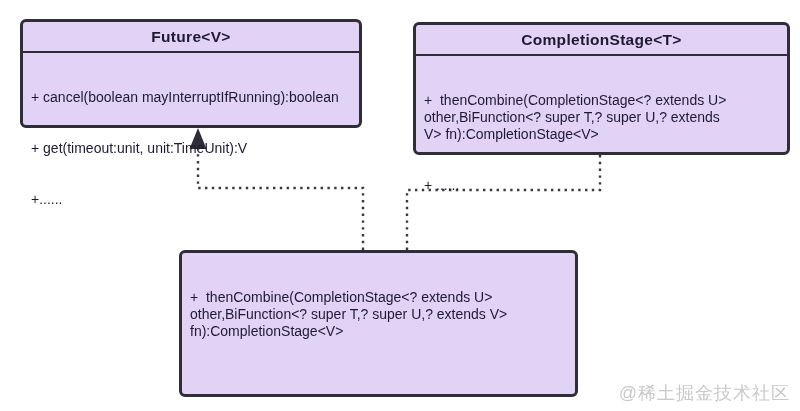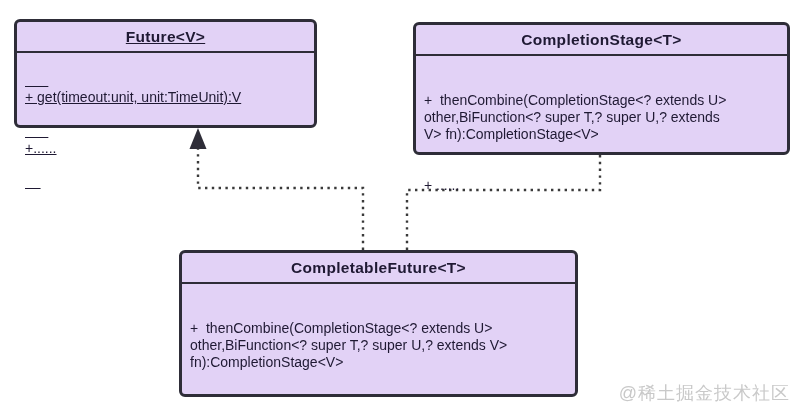--- a/index.html
+++ b/index.html
@@ -50,21 +50,21 @@
     font-size:15.5px;
     letter-spacing:.3px;
   }
   .uml-members{
     padding:2px 8px;
     font-size:14px;
     line-height:17px;
     white-space:pre;
     overflow:hidden;
   }
-  #box-future{left:14px;top:19px;width:303px;height:109px;text-decoration:underline;}
+  #box-future{left:20px;top:19px;width:342px;height:109px;}
   #box-completionstage{left:413px;top:22px;width:377px;height:133px;}
   #box-completablefuture{left:179px;top:250px;width:399px;height:147px;}
   .watermark{
     position:absolute;
     right:10px;bottom:6px;
     color:var(--watermark);
     font-size:18px;
     letter-spacing:1px;
   }
 </style>
@@ -80,37 +80,37 @@
     </g>
     <g>
       <polyline class="dashed-line" points="407,250 407,190 600,190 600,152"></polyline>
       <polygon class="arrowhead" points="600,132 591.5,153 608.5,153"></polygon>
     </g>
   </svg>
 
   <div class="uml-class" id="box-future">
     <div class="uml-title">Future&lt;V&gt;</div>
     <div class="uml-members">
+      <div>+ cancel(boolean mayInterruptIfRunning):boolean</div>
       <div>+ get(timeout:unit, unit:TimeUnit):V</div>
       <div>+......</div>
     </div>
   </div>
 
   <div class="uml-class" id="box-completionstage">
     <div class="uml-title">CompletionStage&lt;T&gt;</div>
     <div class="uml-members">
       <div>+  thenCombine(CompletionStage&lt;? extends U&gt;
 other,BiFunction&lt;? super T,? super U,? extends
 V&gt; fn):CompletionStage&lt;V&gt;</div>
       <div>+ ......</div>
     </div>
   </div>
 
   <div class="uml-class" id="box-completablefuture">
-    <div class="uml-title">CompletableFuture&lt;T&gt;</div>
     <div class="uml-members">
       <div>+  thenCombine(CompletionStage&lt;? extends U&gt;
 other,BiFunction&lt;? super T,? super U,? extends V&gt;
 fn):CompletionStage&lt;V&gt;</div>
       
     </div>
   </div>
 
   <div class="watermark">@稀土掘金技术社区</div>
 

